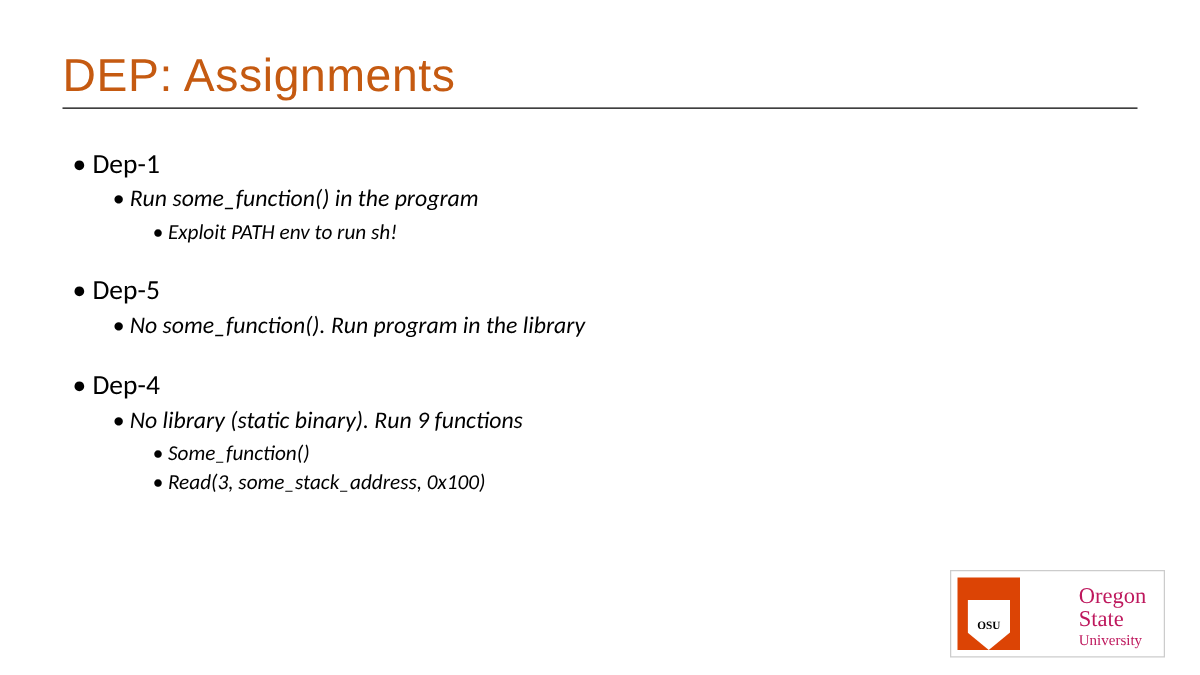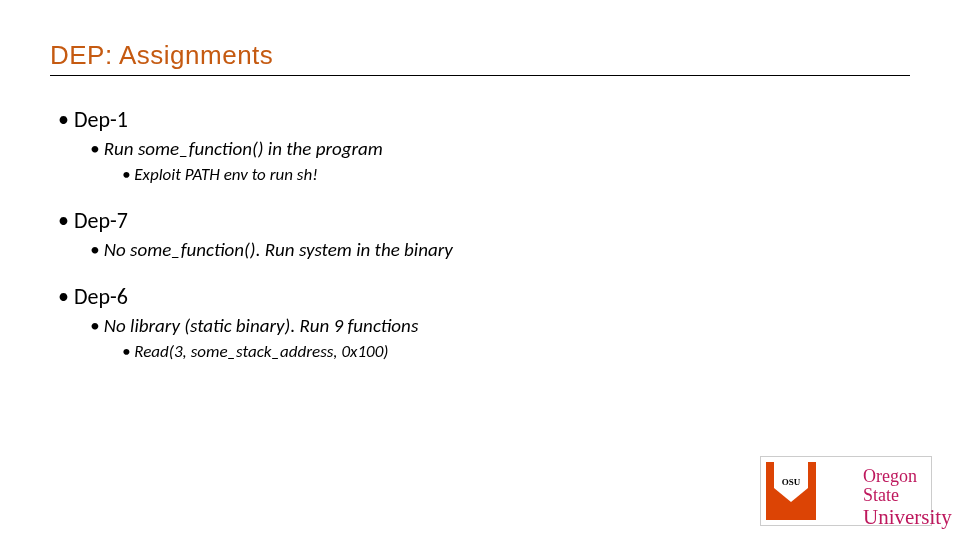--- a/index.html
+++ b/index.html
@@ -13,21 +13,21 @@
     overflow: hidden;
   }
   .slide {
     width: 960px;
     height: 540px;
     position: relative;
     box-sizing: border-box;
     padding: 40px 50px 0 50px;
   }
   .title {
-    font-size: 26px;
+    font-size: 37px;
     color: #c55a11;
     font-weight: 400;
     margin: 0 0 4px 0;
     font-family: "Arial", sans-serif;
     letter-spacing: 0.5px;
   }
   .rule {
     border: 0;
     border-top: 1px solid #000;
     margin: 0 0 30px 0;
@@ -51,21 +51,21 @@
     background: #fff;
     border: 1px solid #ccc;
     font-family: Georgia, "Times New Roman", serif;
   }
   .logo-orange {
     position: absolute;
     left: 5px; top: 5px;
     width: 50px; height: 58px;
     background: #dc4405;
     display: flex;
-    align-items: flex-start;
+    align-items: flex-end;
     justify-content: center;
   }
   .logo-shield {
     width: 34px; height: 40px;
     background: #fff;
     clip-path: polygon(0 0, 100% 0, 100% 65%, 50% 100%, 0 65%);
     display: flex;
     align-items: center;
     justify-content: center;
     font-size: 9px;
@@ -74,21 +74,21 @@
   }
   .logo-text {
     position: absolute;
     left: 60px; top: 10px;
     line-height: 1.05;
     font-size: 18px;
     color: #be185d;
     margin-left: 42px;
   }
   .logo-text .l1 { display:block; }
-  .logo-text .l2 { display:block; font-size: 21px; margin-top: 1px; }
+  .logo-text .l2 { display:block; font-size: 12px; margin-top: 1px; }
 </style>
 </head>
 <body>
 
 <div class="slide">
   <h1 class="title">DEP: Assignments</h1>
   <hr class="rule">
 
   <ul class="lvl1">
     <li>
@@ -99,34 +99,37 @@
           <ul class="lvl3">
             <li>
               <span>Exploit PATH env to run sh!</span>
             </li>
           </ul>
         </li>
       </ul>
     </li>
 
     <li>
-      <span>Dep-7</span>
+      <span>Dep-5</span>
       <ul class="lvl2">
         <li>
-          <span>No some_function(). Run system in the binary</span>
+          <span>No some_function(). Run program in the library</span>
         </li>
       </ul>
     </li>
 
     <li>
-      <span>Dep-6</span>
+      <span>Dep-4</span>
       <ul class="lvl2">
         <li>
           <span>No library (static binary). Run 9 functions</span>
           <ul class="lvl3">
+            <li>
+              <span>Some_function()</span>
+            </li>
             <li>
               <span>Read(3, some_stack_address, 0x100)</span>
             </li>
           </ul>
         </li>
       </ul>
     </li>
   </ul>
 
   <div class="logo">

